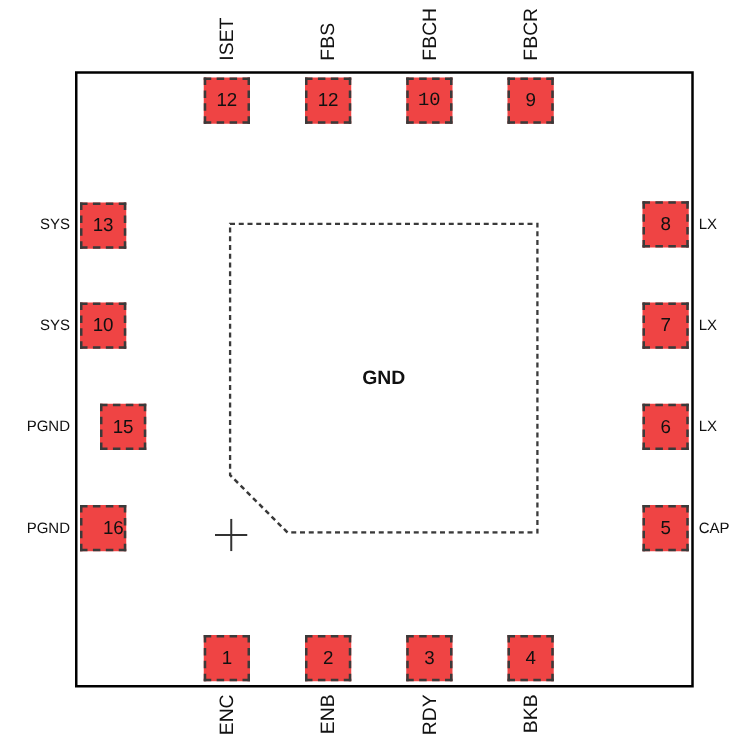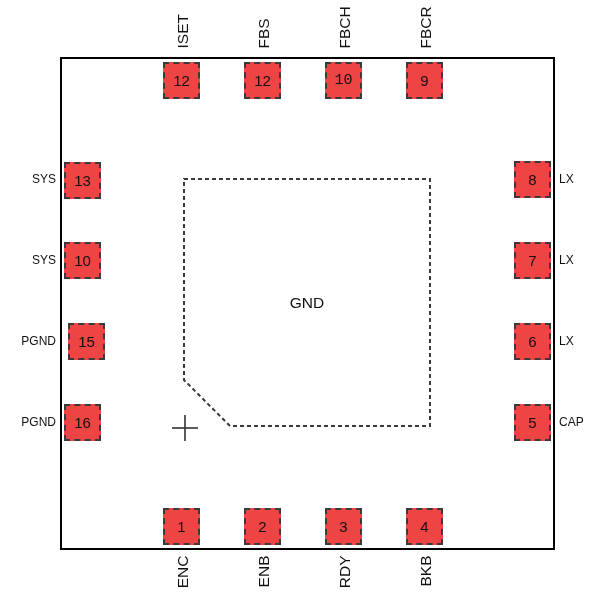--- a/index.html
+++ b/index.html
@@ -10,21 +10,21 @@
        display:flex;align-items:center;justify-content:center;font-size:15px;color:#111;}
   .vlabel{position:absolute;width:46px;height:17px;font-size:15.5px;line-height:17px;white-space:nowrap;
           transform:rotate(-90deg);transform-origin:center center;color:#111;}
   .vlabel.top{text-align:left;}
   .vlabel.bottom{text-align:right;}
   .hlabel{position:absolute;width:50px;height:18px;font-size:12px;line-height:18px;white-space:nowrap;color:#111;}
   .hlabel.left{text-align:right;}
   .hlabel.right{text-align:left;}
   .pad-svg{position:absolute;left:183px;top:178px;}
   .pad-text{position:absolute;left:183px;top:178px;width:248px;height:249px;display:flex;flex-direction:column;
-            align-items:center;justify-content:center;gap:2px;font-size:15.5px;color:#111;text-align:center;}
+            align-items:center;justify-content:center;gap:2px;font-size:15.5px;color:#111;text-align:center;font-weight:bold;}
   .marker{position:absolute;left:172px;top:415px;}
 </style>
 </head>
 <body>
 
 <div class="stage">
 
   <div class="package"></div>
 
   <svg class="pad-svg" width="248" height="249" viewBox="0 0 248 249">
@@ -56,24 +56,24 @@
   <div class="vlabel top" style="left:240px;top:17px;">FBS</div>
   <div class="vlabel top" style="left:321px;top:17px;">FBCH</div>
   <div class="vlabel top" style="left:402px;top:17px;">FBCR</div>
 
   <div class="pin" style="left:64px;top:162px;justify-content:center;">
       <span>13</span>
     </div>
   <div class="pin" style="left:64px;top:242px;">
       <span>10</span>
     </div>
-  <div class="pin" style="left:68px;top:323px;">
+  <div class="pin" style="left:80px;top:323px;">
       <span>15</span>
     </div>
-  <div class="pin" style="left:64px;top:404px;">
+  <div class="pin" style="left:64px;top:404px;justify-content:flex-end;">
       <span>16</span>
     </div>
 
   <div class="hlabel left" style="left:6px;top:170px;">SYS</div>
   <div class="hlabel left" style="left:6px;top:251px;">SYS</div>
   <div class="hlabel left" style="left:6px;top:332px;">PGND</div>
   <div class="hlabel left" style="left:6px;top:413px;">PGND</div>
 
   <div class="pin" style="left:514px;top:161px;">
       <span>8</span>

